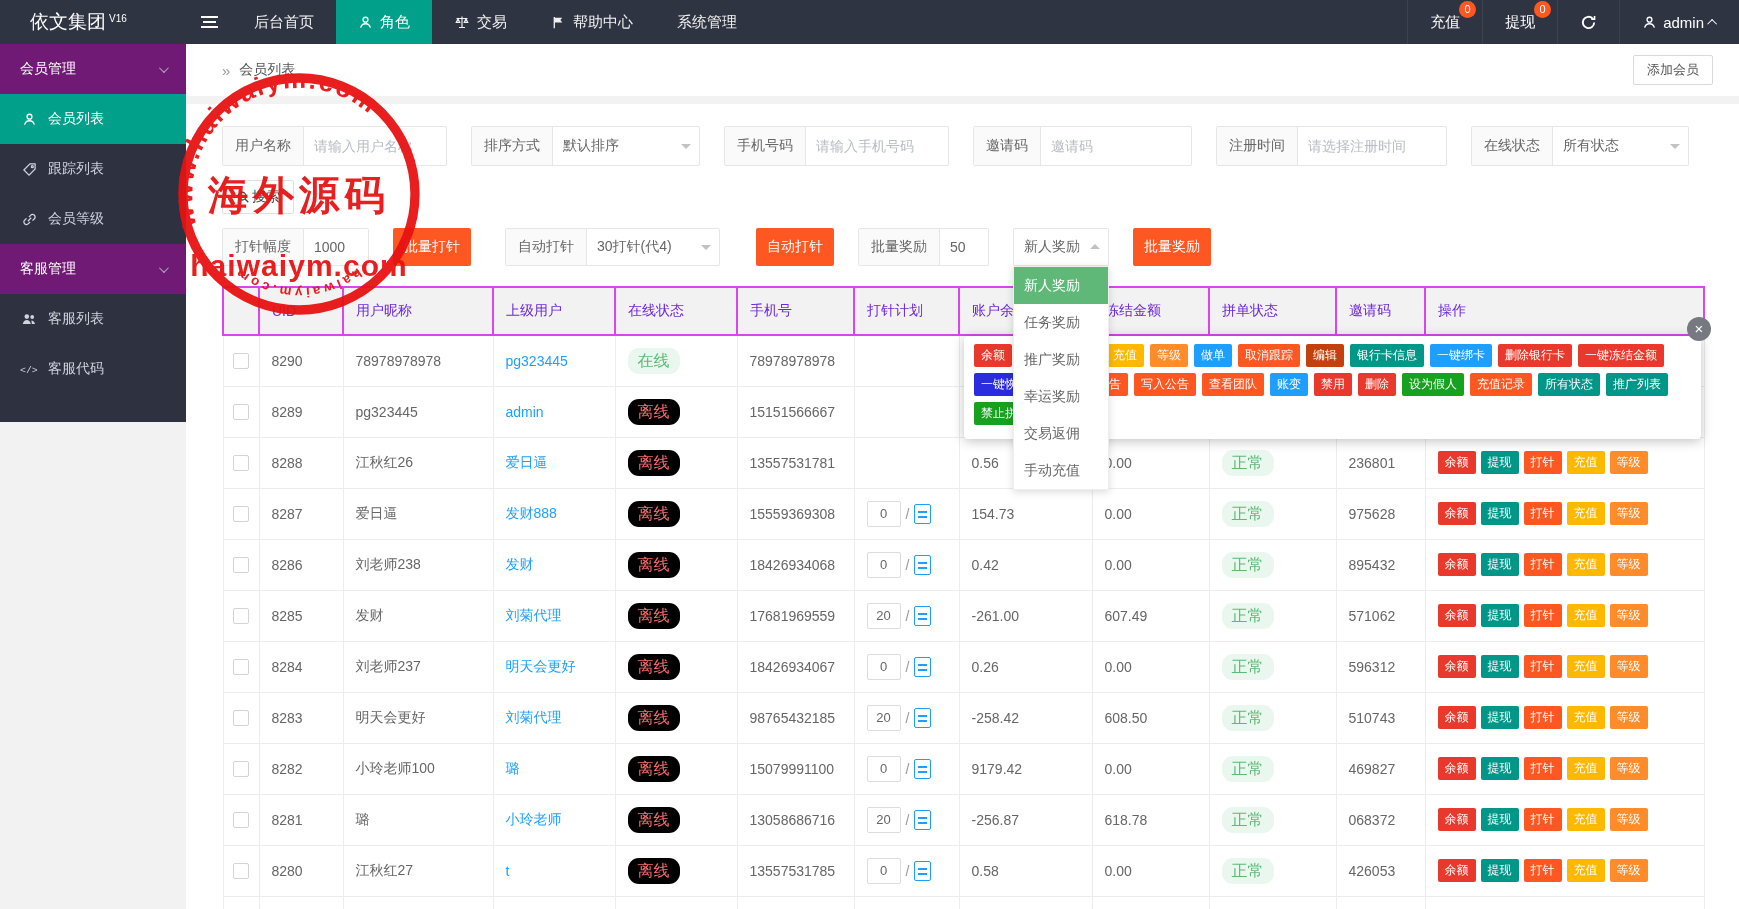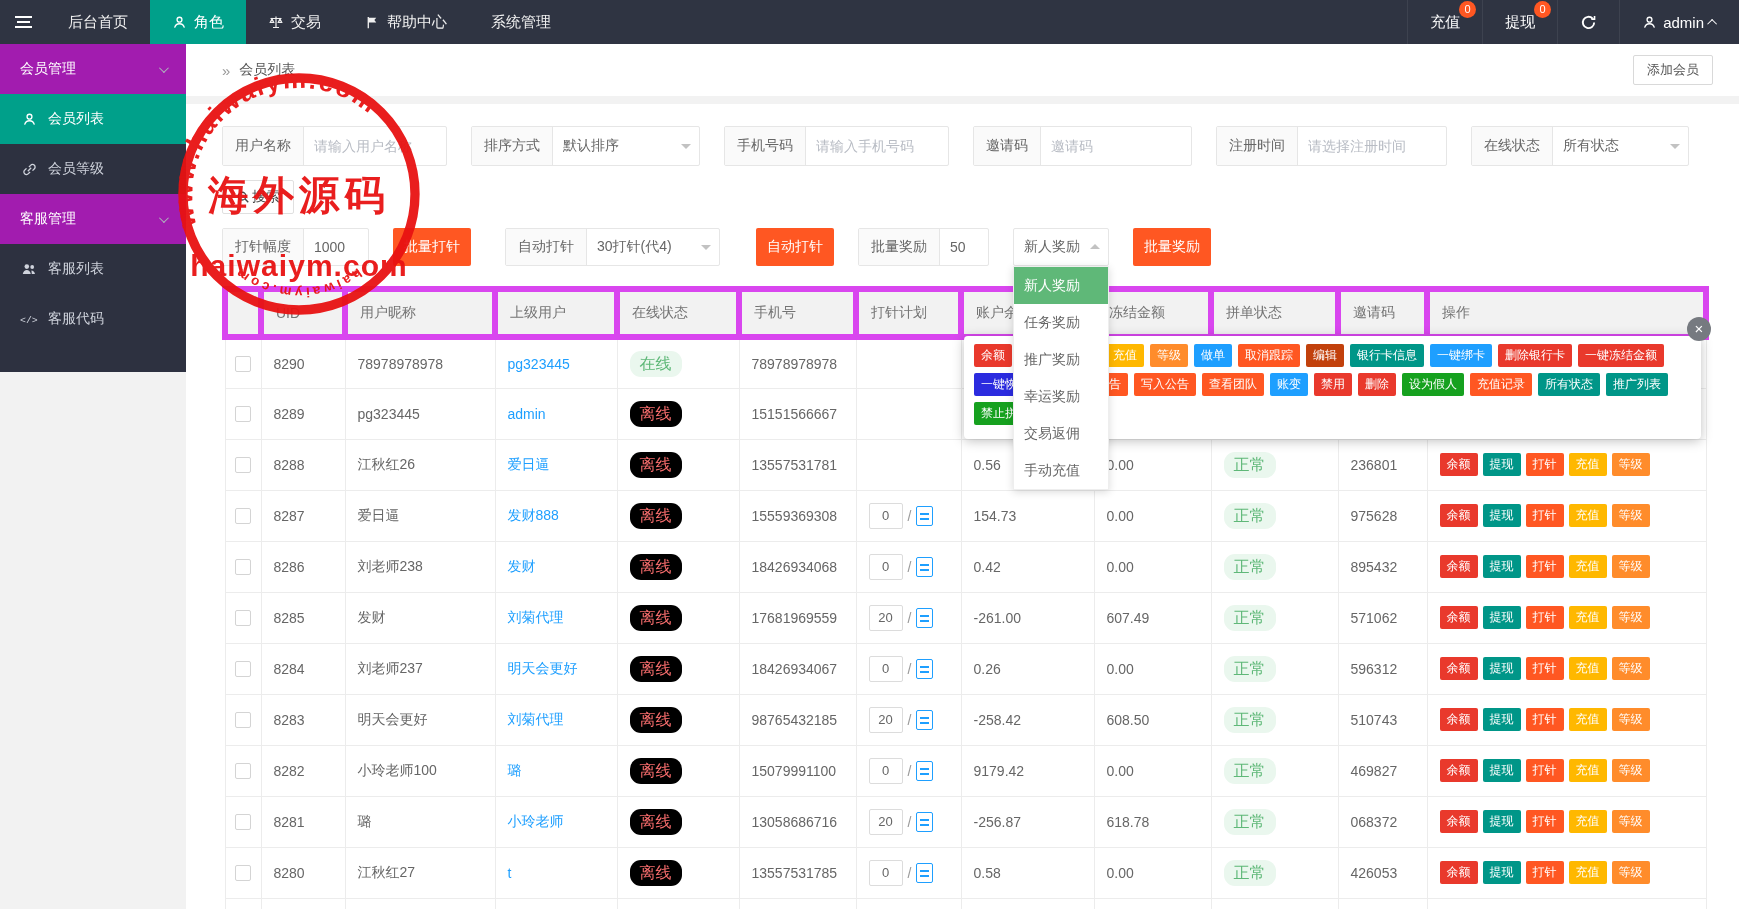--- a/index.html
+++ b/index.html
@@ -24,21 +24,21 @@
   .topbar-right { margin-left:auto; display:flex; align-items:stretch; }
   .tr-item { display:flex; align-items:center; padding:0 22px; border-left:1px solid rgba(255,255,255,.07); position:relative; font-size:15px; gap:6px; }
   .time-block { flex-direction:column; justify-content:center; gap:1px; text-align:center; line-height:1.25; }
   .time-block .t1 { font-size:13px; }
   .time-block .t2 { font-size:15px; }
   .nbadge { position:absolute; top:1px; right:6px; background:#ff5722; color:#fff; font-size:11px; min-width:17px; height:17px; line-height:17px; border-radius:9px; text-align:center; padding:0 3px; }
   .chev { display:inline-block; width:7px; height:7px; border-right:1.6px solid currentColor; border-bottom:1.6px solid currentColor; transform:rotate(45deg) translateY(-2px); }
   .chev.up { transform:rotate(-135deg) translateY(-2px); }
   
   .sidebar { position:absolute; top:44px; left:0; width:186px; background:#2d3140; z-index:20; padding-bottom:28px; }
-  .side-title { height:50px; display:flex; align-items:center; padding:0 20px; color:#fff; font-size:14px; background:#a21caf; cursor:pointer; }
+  .side-title { height:50px; display:flex; align-items:center; padding:0 20px; color:#fff; font-size:14px; background:#701a75; cursor:pointer; }
   .side-title .chev { margin-left:auto; color:#aeb3bd; }
   .side-item { height:50px; display:flex; align-items:center; gap:10px; padding:0 20px; color:#cfd3dc; font-size:14px; background:#2d3140; cursor:pointer; }
   .side-item.active { background:#00a08a; color:#fff; }
   .side-item .ticon { width:18px; justify-content:center; }
   
   .content { position:absolute; left:186px; top:44px; right:0; bottom:0; overflow:hidden; }
   .breadcrumb-bar { height:52px; background:#fff; display:flex; align-items:center; padding:0 26px 0 36px; }
   .crumb-sep { color:#999; margin-right:9px; font-size:15px; }
   .crumb { color:#555; font-size:14px; }
   .add-btn { margin-left:auto; height:30px; padding:0 13px; background:#fff; border:1px solid #d9d9d9; border-radius:2px; font-size:13px; color:#555; cursor:pointer; font-family:inherit; }
@@ -60,21 +60,21 @@
   .toolbar-row { margin-top:14px; display:flex; align-items:center; gap:24px; }
   .toolbar-row .igroup { height:38px; }
   .btn-orange { height:38px; padding:0 11px; background:#ff5722; color:#fff; border:none; border-radius:2px; font-size:14px; cursor:pointer; font-family:inherit; }
   .tin60{width:64px}.tin44{width:48px}
   .reward-list { position:absolute; left:-1px; top:calc(100% + 1px); width:calc(100% + 2px); background:#fff; border:1px solid #eee; box-shadow:0 2px 8px rgba(0,0,0,.15); z-index:70; }
   .ropt { height:37px; line-height:37px; padding-left:10px; font-size:14px; color:#666; cursor:pointer; }
   .ropt.sel { background:#5fb878; color:#fff; }
   
   .table-wrap { margin-top:20px; }
   table { width:100%; border-collapse:collapse; table-layout:fixed; }
-  th { background:#f2f2f2; height:48px; font-weight:normal; font-size:14px; color:#737373; text-align:left; padding:0 12px; border:6px solid #d946ef; overflow:hidden; white-space:nowrap; }
+  th { background:#f2f2f2; height:48px; font-weight:normal; font-size:14px; color:#6d28d9; text-align:left; padding:0 12px; border:2px solid #d946ef; overflow:hidden; white-space:nowrap; }
   td { height:51px; font-size:14px; color:#666; padding:0 12px; border:1px solid #ececec; background:#fff; overflow:hidden; white-space:nowrap; }
   .c-cb { text-align:center; padding:0; }
   .cb { display:inline-block; width:16px; height:16px; border:1px solid #d4d4d4; border-radius:2px; background:#fff; vertical-align:middle; cursor:pointer; }
   .lnk { color:#1e9fff; text-decoration:none; cursor:pointer; }
   .pill { display:inline-block; padding:5px 10px; border-radius:11px; font-size:16px; line-height:1; }
   .p-on { color:#5fb878; background:#eaf7ee; }
   .p-off { color:#f56c6c; background:#000000; }
   .mbtn { display:inline-block; height:23px; line-height:23px; padding:0 7px; border-radius:2px; color:#fff; font-size:12px; margin-right:5px; cursor:pointer; white-space:nowrap; }
   .plan { display:inline-flex; align-items:center; gap:5px; }
   .plan-in { width:34px; height:26px; border:1px solid #dcdcdc; border-radius:2px; text-align:center; font-size:13px; color:#666; outline:none; font-family:inherit; padding:0; }
@@ -86,20 +86,24 @@
   .pp-row:last-child { margin-bottom:2px; }
   .pp-row .mbtn { margin-right:0; }
   .pp-close { position:absolute; right:-10px; top:-19px; width:24px; height:24px; border-radius:50%; background:#767a80; color:#fff; text-align:center; line-height:23px; font-size:15px; cursor:pointer; }
   
   .watermark { position:absolute; left:154px; top:49px; z-index:90; pointer-events:none; opacity:.95; }
 </style>
 </head>
 <body>
 
 <header class="topbar">
+  <div class="logo">
+    <span>依文集团</span>
+    <sup>V16</sup>
+  </div>
   <div class="hamburger">
       <i></i>
       <i></i>
       <i></i>
     </div>
   <nav class="top-menu" id="top-menu">
       <div class="tmenu-item">
         <span>后台首页</span>
       </div>
       <div class="tmenu-item active">
@@ -169,20 +173,29 @@
       <span class="chev"></span>
     </div>
     <div class="side-item active">
       <span class="ticon">
         <svg viewBox="0 0 16 16" width="15" height="15">
           <circle cx="8" cy="5" r="2.6" fill="none" stroke="currentColor" stroke-width="1.4"></circle>
           <path d="M2.8 13.5c.8-2.8 2.9-4.2 5.2-4.2s4.4 1.4 5.2 4.2" fill="none" stroke="currentColor" stroke-width="1.4"></path>
         </svg>
       </span>
       <span>会员列表</span>
+    </div>
+    <div class="side-item">
+      <span class="ticon">
+        <svg viewBox="0 0 16 16" width="15" height="15" fill="none" stroke="currentColor" stroke-width="1.3">
+          <path d="M2 8.5L8.5 2H14v5.5L7.5 14z"></path>
+          <circle cx="11" cy="5" r="1.1"></circle>
+        </svg>
+      </span>
+      <span>跟踪列表</span>
     </div>
     <div class="side-item">
       <span class="ticon">
         <svg viewBox="0 0 16 16" width="15" height="15" fill="none" stroke="currentColor" stroke-width="1.4">
           <path d="M6.2 9.8l3.6-3.6M4.8 6.8L3 8.6a2.7 2.7 0 103.8 3.8l1.8-1.8M11.2 9.2L13 7.4a2.7 2.7 0 10-3.8-3.8L7.4 5.4"></path>
         </svg>
       </span>
       <span>会员等级</span>
     </div>
     <div class="side-title">

